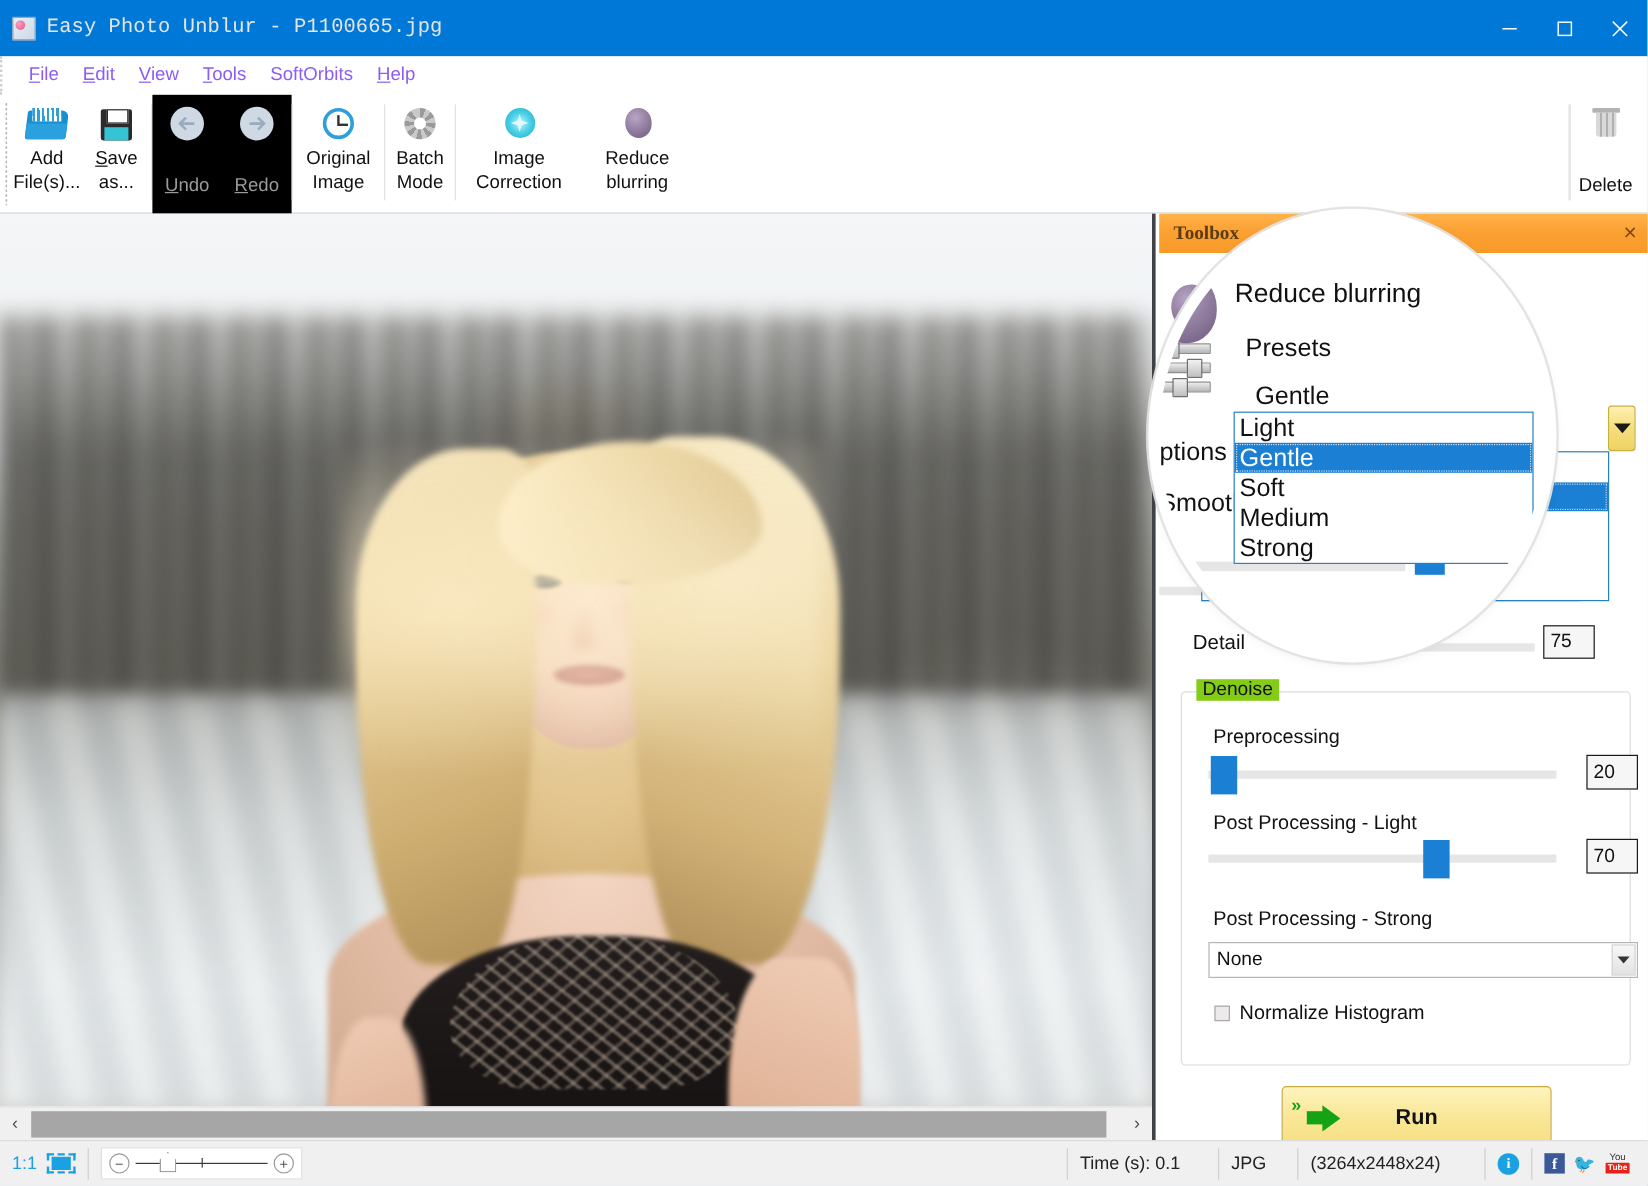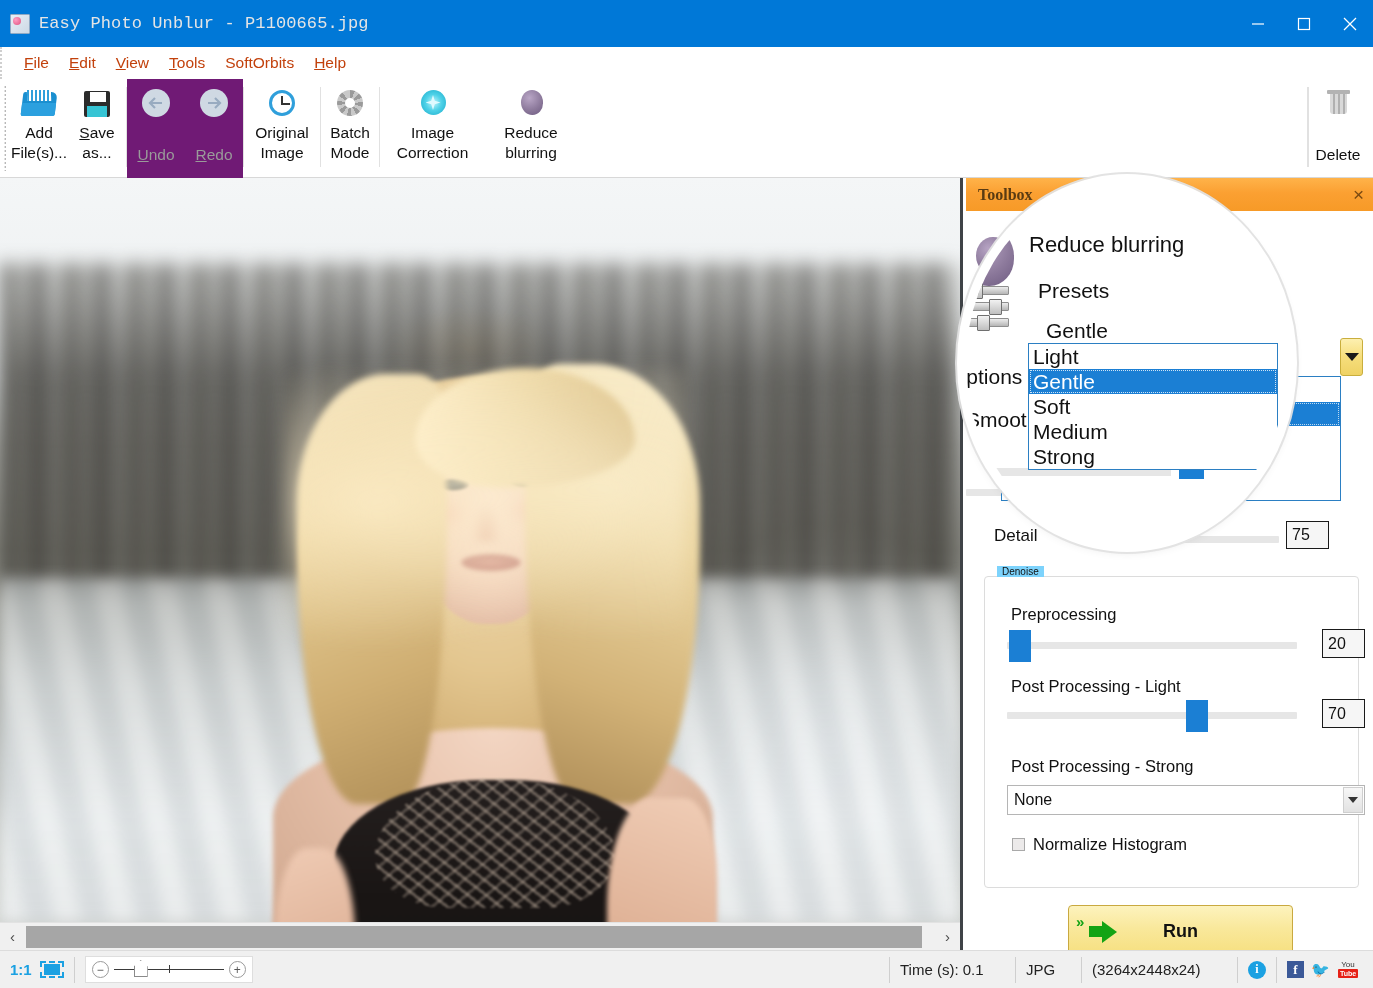--- a/index.html
+++ b/index.html
@@ -36,21 +36,21 @@
   }
   .winbtn svg { display:block; }
 
   
   #menubar {
     position:absolute; left:0; top:47px; width:1373px; height:32px;
     background:#ffffff; display:flex; align-items:center; padding-left:12px;
     border-left:2px dotted #cfcfcf;
   }
   .menu-item {
-    font-size:15.5px; color:#c2410c; padding:3px 10px; white-space:nowrap;
+    font-size:15.5px; color:#8b5cf6; padding:3px 10px; white-space:nowrap;
   }
   .menu-item u { text-decoration:underline; }
 
   
   #toolbar {
     position:absolute; left:0; top:79px; width:1373px; height:99px;
     background:#ffffff; border-bottom:1px solid #d8d8d8;
   }
   .tb-dots {
     position:absolute; left:4px; top:6px; width:2px; height:86px;
@@ -64,21 +64,21 @@
   }
   .tbbtn.wide { width:76px; }
   .tbbtn .ico { width:36px; height:36px; position:relative; margin-bottom:2px;}
   .tbbtn .lbl {
     font-size:15.5px; color:#111; line-height:20px; white-space:nowrap;
   }
   .tbbtn.disabled .lbl { color:#9a9a9a; }
   .tb-sep {
     width:1px; height:80px; margin-top:8px; background:#e1e1e1;
   }
-  .tb-undoredo { background:#701a75; }
+  .tb-undoredo { background:#000000; }
   .tb-overflow {
     position:absolute; left:519px; top:155px; width:16px; height:16px;
     font-size:11px; color:#666; text-align:center; line-height:12px;
   }
 
   
   .ic-folder{
     position:absolute; left:1px; top:7px; width:34px; height:24px;
     background:#1a8fd0; border-radius:2px 6px 2px 2px;
     transform:skewX(-7deg);
@@ -298,21 +298,21 @@
   #hscroll .sb-thumb { position:absolute; left:1px; top:2px; width:896px; height:22px; background:#a6a6a6; }
 
   
   #statusbar {
     position:absolute; left:0; top:950px; width:1373px; height:38px;
     background:#f0f0f0; border-top:1px solid #dcdcdc;
     display:flex; align-items:center; font-size:15px; color:#222;
   }
   .sb-cell { height:38px; display:flex; align-items:center; padding:0 10px; }
   .sb-div { width:1px; height:26px; background:#cfcfcf; }
-  .zoom11 { color:#1ba1e2; font-weight:bold; font-size:15px; }
+  .zoom11 { color:#1ba1e2; font-weight:normal; font-size:15px; }
   .zoomfit {
     width:24px; height:17px; margin-left:8px; position:relative;
   }
   .zoomfit::before{
     content:""; position:absolute; inset:0; border:2px dashed #1ba1e2;
   }
   .zoomfit::after{
     content:""; position:absolute; left:4px; top:3px; right:4px; bottom:3px; background:#1ba1e2;
   }
   .zoomslider {
@@ -480,21 +480,21 @@
     position:absolute; left:-40px; top:285px; width:245px; height:8px; background:#e6e6e6;
   }
   .lz-smooththumb{ position:absolute; left:213px; top:282px; width:25px; height:14px; background:#1b7fd4;}
 
   
   #denoise{
     position:absolute; left:18px; top:365px; width:375px; height:312px;
     border:1px solid #dcdcdc; border-radius:4px;
   }
   #denoise > .gl{
-    position:absolute; left:12px; top:-11px; background:#7dd3fc; padding:0 5px; font-size:10px; color:#111;
+    position:absolute; left:12px; top:-11px; background:#84cc16; padding:0 5px; font-size:16px; color:#111;
   }
   .dn-label{ position:absolute; font-size:16.5px; color:#111; }
   .dn-track{ position:absolute; height:7px; background:#e6e6e6; border-radius:1px; width:290px; left:22px;}
   .dn-thumb{ position:absolute; width:22px; height:32px; background:#1b7fd4; }
   .dn-num{
     position:absolute; left:337px; width:43px; height:29px; border:1px solid #1a1a1a; background:#f6f6f6;
     font-size:16px; color:#111; padding-left:5px; display:flex; align-items:center;
   }
   .dn-select{
     position:absolute; left:22px; width:358px; height:30px; border:1px solid #b5b5b5; background:#fff;

